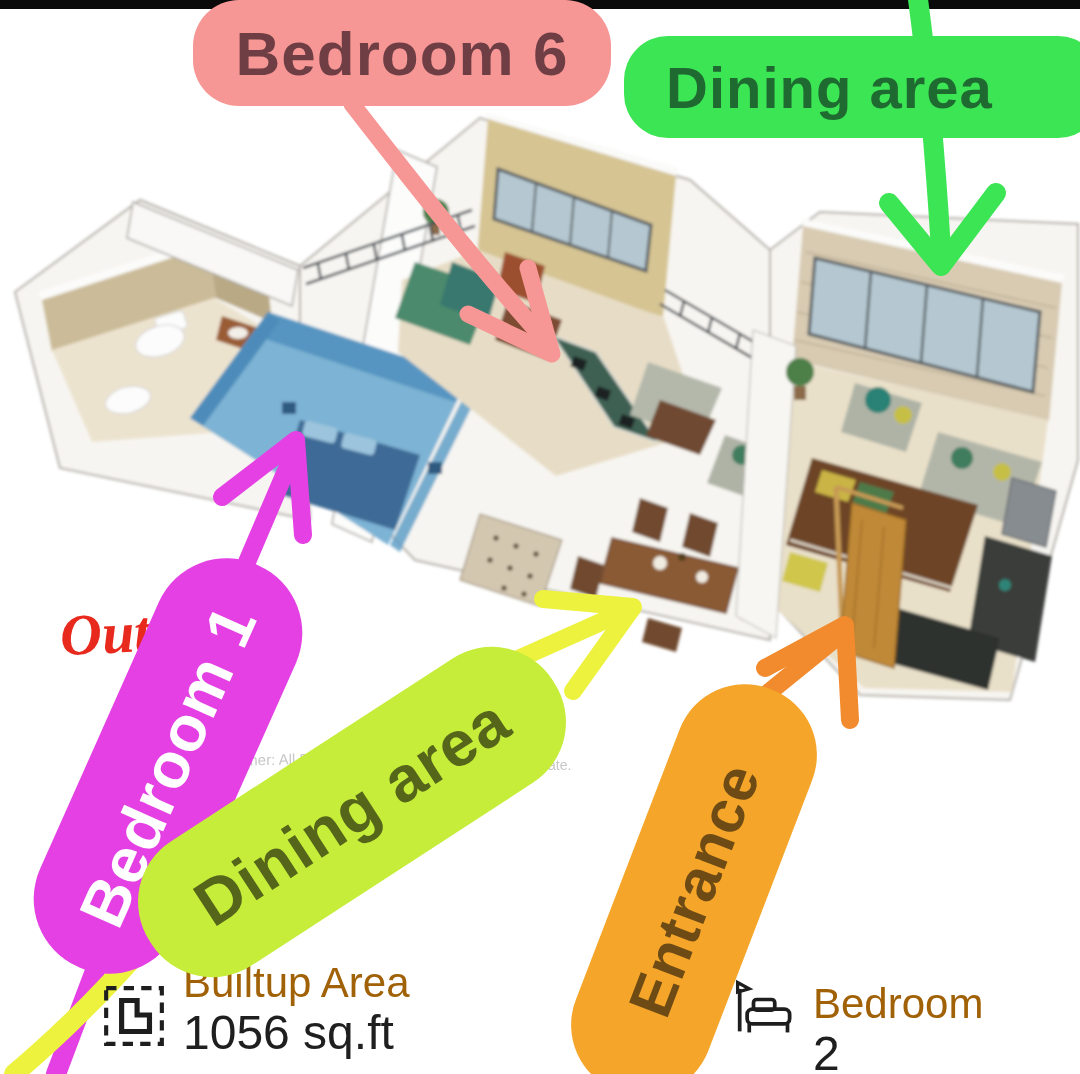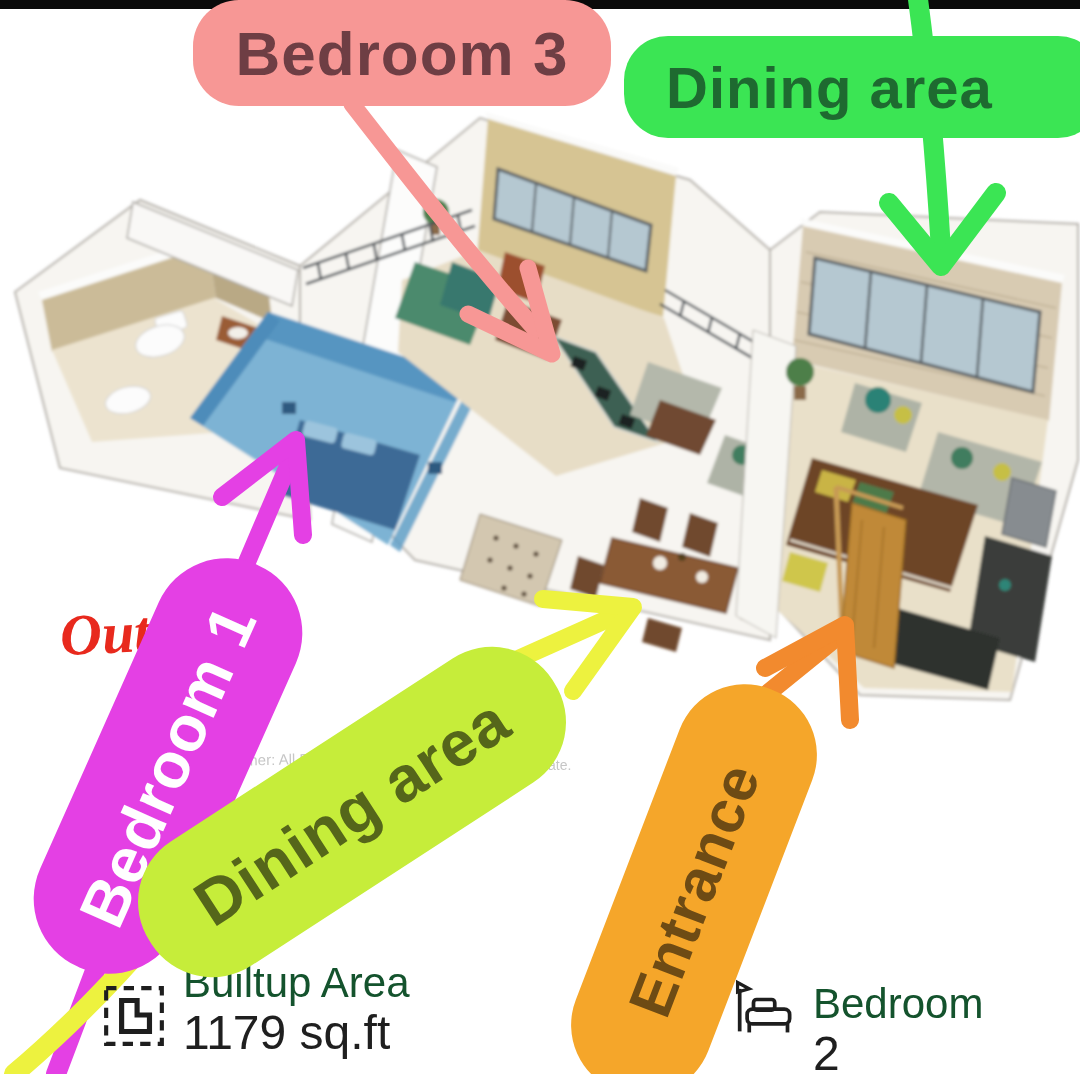--- a/index.html
+++ b/index.html
@@ -17,21 +17,21 @@
   #label-bedroom1{left:-52px;top:691px;width:440px;height:150px;border-radius:74px;
                   background:#E440E4;color:#ffffff;font-size:64px;transform:rotate(-66deg);}
   #label-dining{left:112px;top:738px;width:480px;height:148px;border-radius:72px;
                 background:#C6ED3A;color:#55661A;font-size:64px;transform:rotate(-33deg);}
   #label-entrance{left:479px;top:819px;width:430px;height:142px;border-radius:70px;
                   background:#F5A62A;color:#6E4B14;font-size:60px;transform:rotate(-69deg);}
   #out-note{position:absolute;left:60px;top:600px;z-index:12;color:#E8291D;
             font-family:"Liberation Serif", serif;font-style:italic;font-weight:900;
             font-size:58px;transform:rotate(-3deg);}
   .stat{position:absolute;z-index:20;}
-  .stat .lab{color:#14532d;font-size:42px;font-weight:400;line-height:46px;}
+  .stat .lab{color:#a16207;font-size:42px;font-weight:400;line-height:46px;}
   .stat .val{color:#1f1f1f;font-size:48px;font-weight:500;line-height:54px;}
   #stat-builtup{left:183px;top:960px;}
   #stat-bedroom{left:813px;top:957px;margin-top:24px;}
   .stat-icon{position:absolute;z-index:20;}
   #area-icon{left:101px;top:983px;}
   #bed-icon{left:728px;top:978px;}
 </style>
 </head>
 <body>
 
@@ -217,21 +217,21 @@
         <path d="M163,922 C120,977 58,1037 14,1074" stroke-width="20" stroke="#EDF23F"></path>
       </g>
       <g>
         <path d="M757,702 L831,642" stroke-width="18" stroke="#F28A2E"></path>
         <polyline points="765,668 845,625 850,720" stroke-width="18" stroke="#F28A2E"></polyline>
       </g>
     </g>
   </svg>
 
   <div class="callout" id="label-bedroom2">
-    <span>Bedroom 3</span>
+    <span>Bedroom 6</span>
   </div>
   <div class="callout" id="label-leaving">
     <span>Dining area</span>
   </div>
   <div class="callout" id="label-bedroom1">
     <span>Bedroom 1</span>
   </div>
   <div class="callout" id="label-dining">
     <span>Dining area</span>
   </div>
@@ -242,21 +242,21 @@
   <div id="out-note">
     <span>Out</span>
   </div>
 
   <svg class="stat-icon" id="area-icon" width="66" height="66" viewBox="0 0 64 64">
     <rect x="5" y="5" width="54" height="54" fill="none" stroke="#1e1e1e" stroke-width="4" stroke-dasharray="10 7"></rect>
     <path d="M20,17 h15 v14 h12 v16 h-27 z" fill="none" stroke="#1e1e1e" stroke-width="5"></path>
   </svg>
   <div class="stat" id="stat-builtup">
     <div class="lab">Builtup Area</div>
-    <div class="val">1179 sq.ft</div>
+    <div class="val">1056 sq.ft</div>
   </div>
 
   <svg class="stat-icon" id="bed-icon" width="68" height="60" viewBox="0 0 64 56">
     <line x1="11" y1="10" x2="11" y2="50" stroke="#1e1e1e" stroke-width="3.5"></line>
     <polygon points="9,4 20,10 9,13" fill="none" stroke="#1e1e1e" stroke-width="3"></polygon>
     <rect x="24" y="20" width="20" height="10" rx="3" fill="none" stroke="#1e1e1e" stroke-width="3.5"></rect>
     <rect x="18" y="29" width="40" height="14" rx="5" fill="none" stroke="#1e1e1e" stroke-width="3.5"></rect>
     <line x1="20" y1="43" x2="20" y2="51" stroke="#1e1e1e" stroke-width="3.5"></line>
     <line x1="56" y1="43" x2="56" y2="51" stroke="#1e1e1e" stroke-width="3.5"></line>
   </svg>

